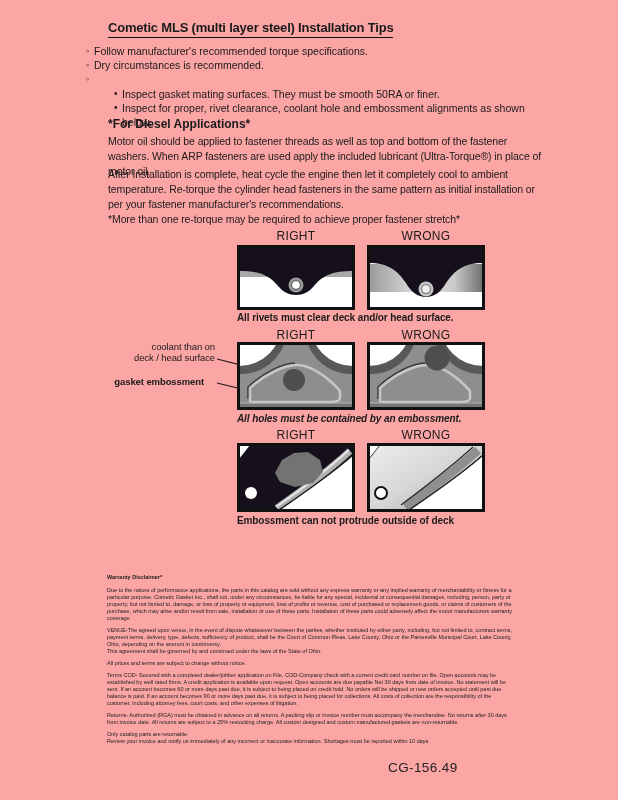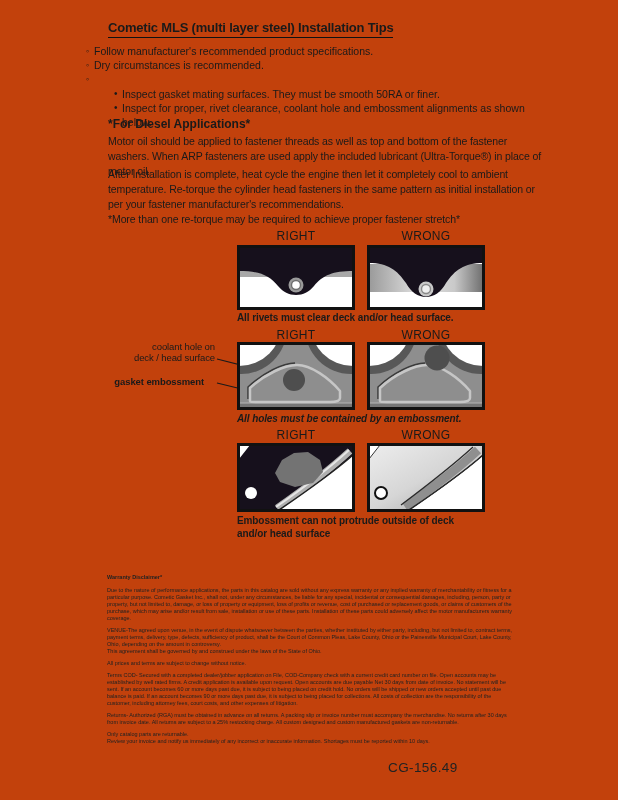--- a/index.html
+++ b/index.html
@@ -1,17 +1,17 @@
 <!DOCTYPE html>
 <html><head>
 <meta charset="utf-8">
 <style>
   html,body{margin:0;padding:0;background:#ffffff;}
   .page{
-    position:relative;width:618px;height:800px;background:#c2410c;overflow:hidden;
+    position:relative;width:618px;height:800px;background:#fca5a5;overflow:hidden;
     font-family:"Liberation Sans","DejaVu Sans",sans-serif;color:#1a1a1a;
   }
   .abs{position:absolute;}
   .title{
     left:108px;top:20px;font-size:13px;font-weight:bold;letter-spacing:-0.2px;
     border-bottom:1.8px solid #111;padding-bottom:2px;
   }
   .bullets{left:86px;top:44px;width:470px;font-size:10.5px;line-height:14.2px;}
   .bullet-row{display:flex;}
   .bullet-row .marker{width:8px;flex:0 0 8px;font-size:9px;line-height:14.2px;}
@@ -36,21 +36,21 @@
 </head>
 <body>
 
 <div class="page">
 
   <div class="abs title">Cometic MLS (multi layer steel) Installation Tips</div>
 
   <div class="abs bullets">
     <div class="bullet-row">
       <span class="marker">◦</span>
-      <span>Follow manufacturer's recommended product specifications.</span>
+      <span>Follow manufacturer's recommended torque specifications.</span>
     </div>
     <div class="bullet-row">
       <span class="marker">◦</span>
       <span>Dry circumstances is recommended.</span>
     </div>
     <div class="bullet-row">
       <span class="marker">◦</span>
     </div>
     <div class="bullet-row sub">
       <span class="marker">•</span>
@@ -100,21 +100,21 @@
       <circle cx="59" cy="44" r="3.8" fill="#efefef"></circle>
       <rect x="1.5" y="1.5" width="115" height="62" fill="none" stroke="#111111" stroke-width="3"></rect>
     </svg>
   </div>
   <div class="abs fig-caption" style="left:237px;top:312px;">All rivets must clear deck and/or head surface.</div>
 
   <div class="abs fig-label" style="left:237px;top:328px;">RIGHT</div>
   <div class="abs fig-label" style="left:367px;top:328px;">WRONG</div>
 
   <div class="abs annot" style="left:113px;top:341px;">
-    <div>coolant hole on</div>
+    <div>coolant than on</div>
     <div>deck / head surface</div>
   </div>
   <div class="abs annot" style="left:102px;top:376px;font-weight:bold;">gasket embossment</div>
 
   <svg class="abs" style="left:118px;top:338px;" width="190" height="62" viewBox="0 0 190 62">
     <line x1="99" y1="21" x2="174" y2="40" stroke="#1a1a1a" stroke-width="1.1"></line>
     <line x1="99" y1="45" x2="136" y2="54" stroke="#1a1a1a" stroke-width="1.1"></line>
   </svg>
 
   <div class="abs fig-box" style="left:237px;top:342px;">
@@ -177,21 +177,20 @@
       <path d="M13,2 L116,2 L116,12 C92,33 64,52 42,67 L2,67 L2,16 Z" fill="url(#g3w)" stroke="#333333" stroke-width="1"></path>
       <path d="M111,7 C88,28 61,48 38,64" stroke="#8f8f8f" stroke-width="9" fill="none"></path>
       <path d="M106,4 C84,24 58,44 34,62" stroke="#2a2a2a" stroke-width="1.3" fill="none"></path>
       <path d="M116,12 C92,33 64,52 42,67" stroke="#2a2a2a" stroke-width="1.5" fill="none"></path>
       <circle cx="14" cy="50" r="6" fill="#ffffff" stroke="#111111" stroke-width="2"></circle>
       <rect x="1.5" y="1.5" width="115" height="66" fill="none" stroke="#111111" stroke-width="3"></rect>
     </svg>
   </div>
   <div class="abs fig-caption" style="left:237px;top:515px;width:230px;">
     <div>Embossment can not protrude outside of deck</div>
-    <div>and/or head surface</div>
   </div>
 
   <div class="abs warranty">
     <p class="w-head">Warranty Disclaimer*</p>
     <p>Due to the nature of performance applications, the parts in this catalog are sold without any express warranty or any implied warranty of merchantability or fitness for a particular purpose.  Cometic Gasket Inc., shall not, under any circumstances, be liable for any special, incidental or consequential damages, including, person, party or property, but not limited to, damage, or loss of property or equipment, loss of profits or revenue, cost of purchased or replacement goods, or claims of customers of the purchase, which may arise and/or result from sale, installation or use of these parts.  Installation of these parts could adversely affect the motor manufacturers warranty coverage.</p>
     <p class="tight">VENUE-The agreed upon venue, in the event of dispute whatsoever between the parties, whether instituted by either party, including, but not limited to, contract terms, payment terms, delivery, type, defects, sufficiency of product, shall be the Court of Common Pleas, Lake County, Ohio or the Painesville Municipal Court, Lake County, Ohio, depending on the amount in controversy.</p>
     <p>This agreement shall be governed by and construed under the laws of the State of Ohio.</p>
     <p>All prices and terms are subject to change without notice.</p>
     <p>Terms COD- Secured with a completed dealer/jobber application on File, COD-Company check with a current credit card number on file.  Open accounts may be established by well rated firms.  A credit application is available upon request.  Open accounts are due payable Net 30 days from date of invoice.  No statement will be sent.  If an account becomes 60 or more days past due, it is subject to being placed on credit hold.  No orders will be shipped or new orders accepted until past due balance is paid.  If an account becomes 90 or more days past due, it is subject to being placed for collections.  All costs of collection are the responsibility of the customer, including attorney fees, court costs, and other expenses of litigation.</p>
     <p>Returns- Authorized (RGA) must be obtained in advance on all returns.  A packing slip or invoice number must accompany the merchandise.  No returns after 30 days from invoice date.  All returns are subject to a 25% restocking charge.  All custom designed and custom manufactured gaskets are non-returnable.</p>

